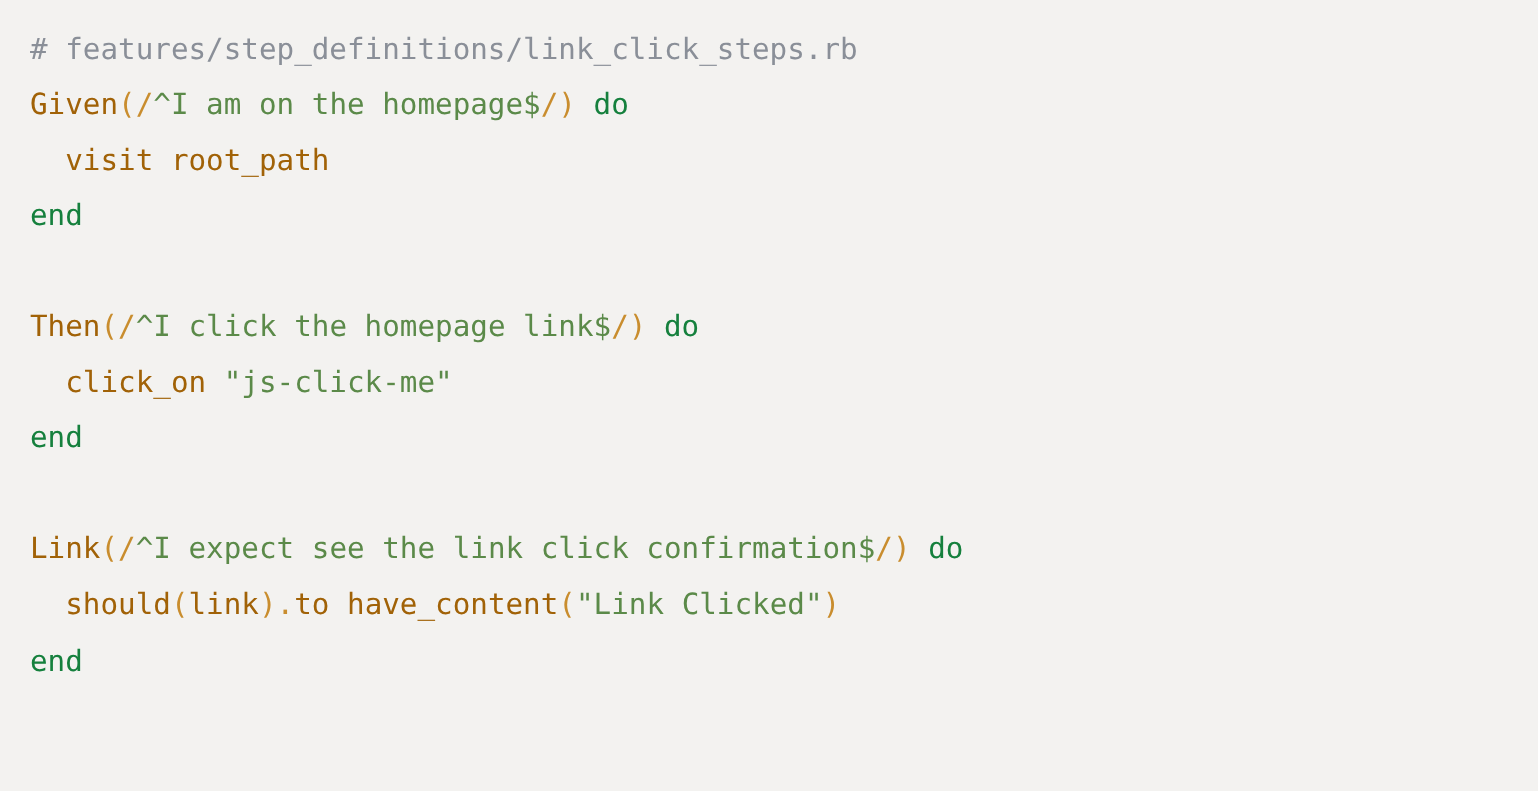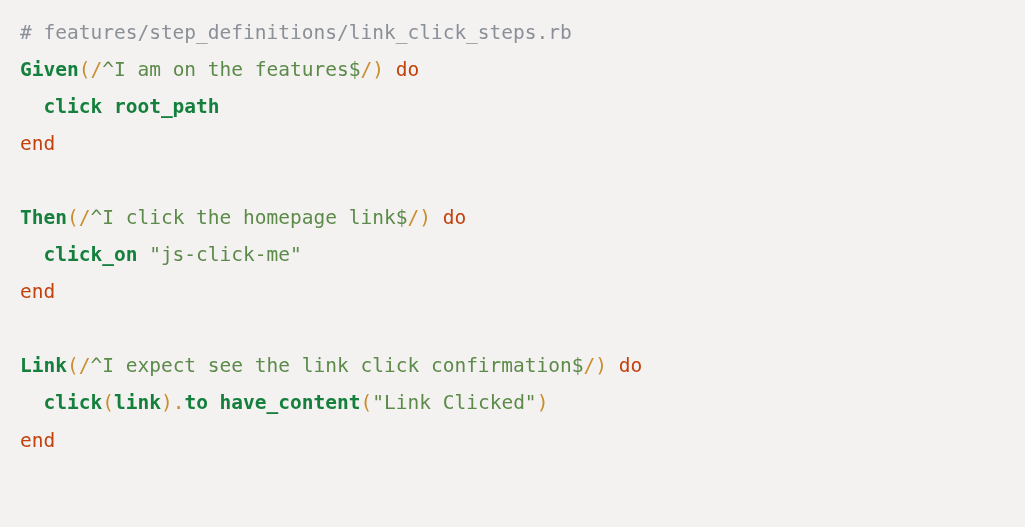--- a/index.html
+++ b/index.html
@@ -17,31 +17,31 @@
       width: 1025px;
       height: 527px;
       overflow: hidden;
     }
     pre {
       font-family: inherit;
       white-space: pre;
     }
     .c-comment { color: #8a8f98; }
     .c-keyword { color: #c98d2e; }
-    .c-method  { color: #c2410c; }
+    .c-method  { color: #15803d; }
     .c-string  { color: #5b8a49; }
-    .c-text    { color: #15803d; font-weight: bold; }
+    .c-text    { color: #a16207; }
   </style>
 </head>
 <body>
 
 <pre id="code-root"><span><span class="c-comment"># features/step_definitions/link_click_steps.rb</span></span>
-<span><span class="c-text">Given</span><span class="c-keyword">(/</span><span class="c-string">^I am on the features$</span><span class="c-keyword">/)</span><span class="c-text"> </span><span class="c-method">do</span></span>
-<span><span class="c-text">  click root_path</span></span>
+<span><span class="c-text">Given</span><span class="c-keyword">(/</span><span class="c-string">^I am on the homepage$</span><span class="c-keyword">/)</span><span class="c-text"> </span><span class="c-method">do</span></span>
+<span><span class="c-text">  visit root_path</span></span>
 <span><span class="c-method">end</span></span>
 <span></span>
 <span><span class="c-text">Then</span><span class="c-keyword">(/</span><span class="c-string">^I click the homepage link$</span><span class="c-keyword">/)</span><span class="c-text"> </span><span class="c-method">do</span></span>
 <span><span class="c-text">  click_on </span><span class="c-string">"js-click-me"</span></span>
 <span><span class="c-method">end</span></span>
 <span></span>
 <span><span class="c-text">Link</span><span class="c-keyword">(/</span><span class="c-string">^I expect see the link click confirmation$</span><span class="c-keyword">/)</span><span class="c-text"> </span><span class="c-method">do</span></span>
-<span><span class="c-text">  click</span><span class="c-keyword">(</span><span class="c-text">link</span><span class="c-keyword">).</span><span class="c-text">to have_content</span><span class="c-keyword">(</span><span class="c-string">"Link Clicked"</span><span class="c-keyword">)</span></span>
+<span><span class="c-text">  should</span><span class="c-keyword">(</span><span class="c-text">link</span><span class="c-keyword">).</span><span class="c-text">to have_content</span><span class="c-keyword">(</span><span class="c-string">"Link Clicked"</span><span class="c-keyword">)</span></span>
 <span><span class="c-method">end</span></span></pre>
 
 </body></html>

